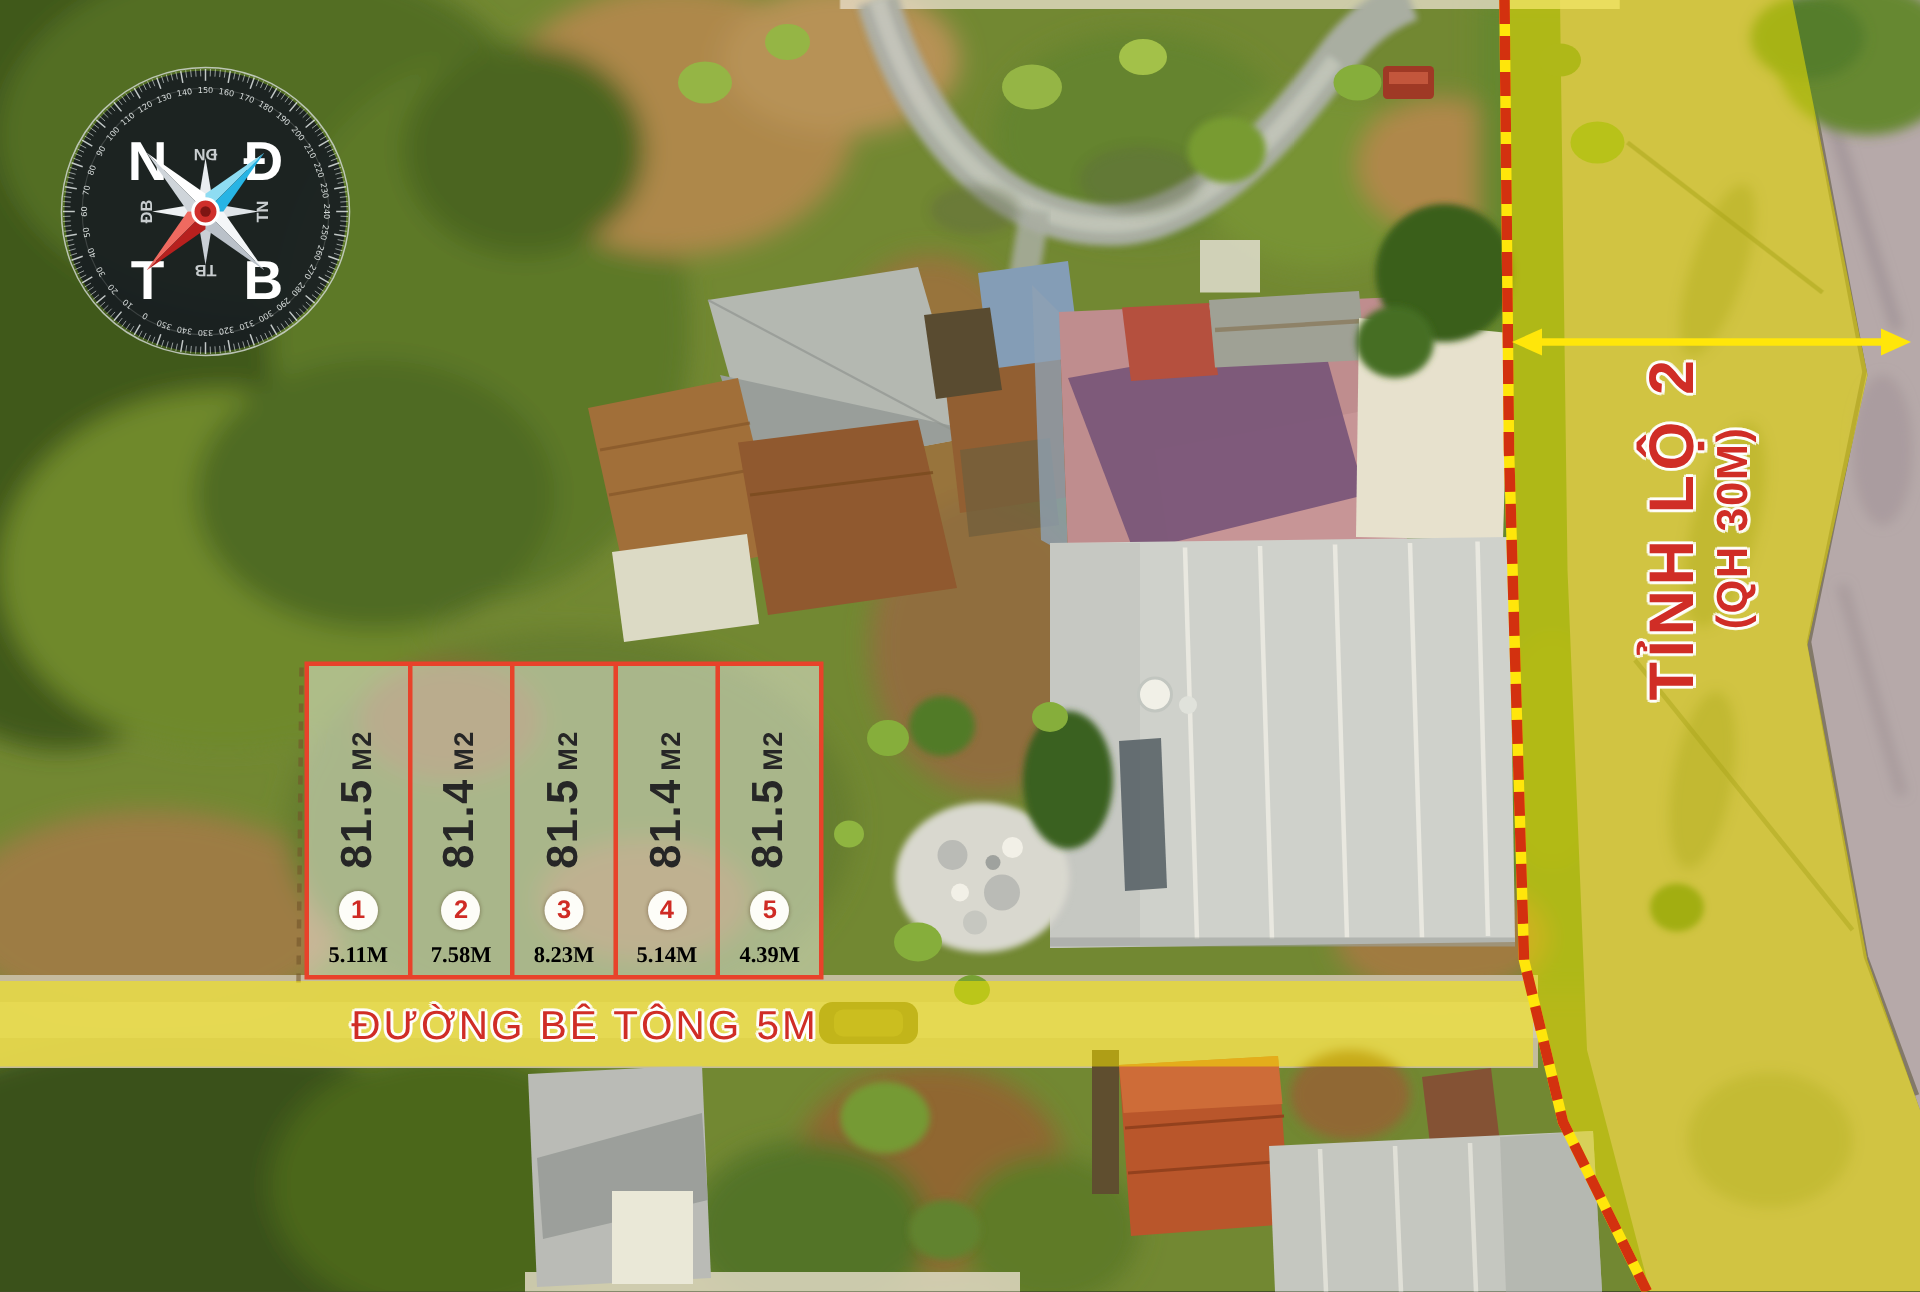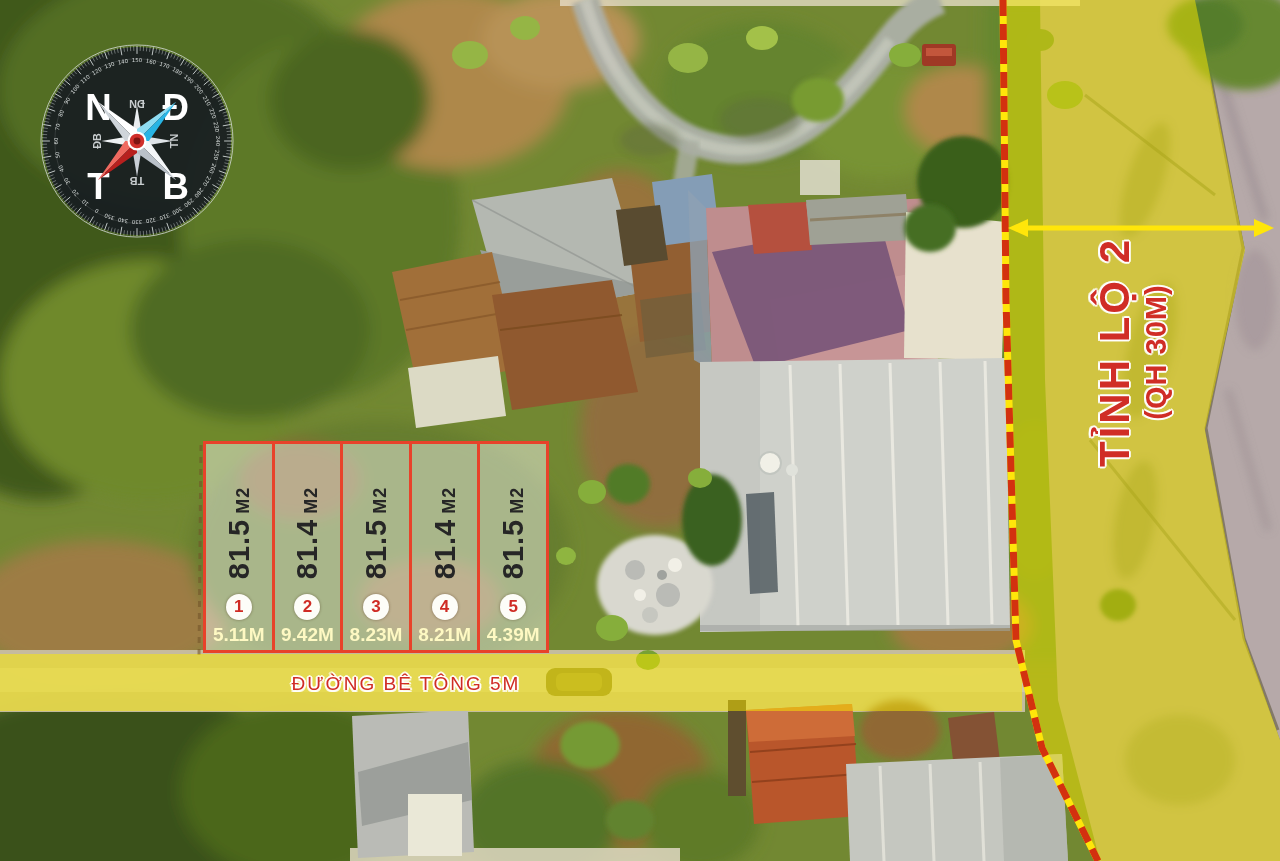--- a/index.html
+++ b/index.html
@@ -4,22 +4,22 @@
 <style>
   html,body{margin:0;padding:0;background:#1b1b1b;}
   .stage{position:relative;width:1280px;height:861px;overflow:hidden;
          font-family:"Liberation Sans",sans-serif;background:#6a8536;}
   .stage svg{display:block;}
   .abs{position:absolute;}
 
   
   .road-band{position:absolute;left:0;top:654px;width:1022px;height:57px;
              background:var(--overlay_yellow);}
-  .hroad-label{position:absolute;left:406px;top:684px;transform:translate(-50%,-50%);
-;e    font-weight:800;font-size:19px;letter-spacing:2px;white-space:nowrap;
+  .hroad-label{position:absolute;left:390px;top:684px;transform:translate(-50%,-50%);
+;e    font-weight:800;font-size:27px;letter-spacing:2px;white-space:nowrap;
     color:var(--road_text_red);
     text-shadow:-2px 0 0 #ffffffcc,2px 0 0 #ffffffcc,0 -2px 0 #ffffffcc,0 2px 0 #ffffffcc,
       -1.5px -1.5px 0 #ffffffcc,1.5px -1.5px 0 #ffffffcc,-1.5px 1.5px 0 #ffffffcc,1.5px 1.5px 0 #ffffffcc;}
   .vroad{position:absolute;left:1133px;top:352px;transform:translate(-50%,-50%) rotate(-90deg);
     text-align:center;color:var(--road_text_red);white-space:nowrap;
     text-shadow:-2px 0 0 #ffffffcc,2px 0 0 #ffffffcc,0 -2px 0 #ffffffcc,0 2px 0 #ffffffcc,
       -1.5px -1.5px 0 #ffffffcc,1.5px -1.5px 0 #ffffffcc,-1.5px 1.5px 0 #ffffffcc,1.5px 1.5px 0 #ffffffcc;}
   .vroad-name{font-size:42px;font-weight:800;letter-spacing:3px;line-height:1.05;}
   .vroad-plan{font-size:29px;font-weight:800;letter-spacing:1px;margin-top:3px;}
 
@@ -30,21 +30,21 @@
   .plot + .plot{border-left:3px solid var(--plot_border_red);}
   .plot-area{position:absolute;left:50%;top:43%;transform:translate(-50%,-50%) rotate(-90deg);
              white-space:nowrap;color:var(--plot_text);font-weight:700;letter-spacing:1px;}
   .area-val{font-size:29px;}
   .area-unit{font-size:18px;margin-left:5px;}
   .plot-num{position:absolute;left:50%;top:79%;transform:translate(-50%,-50%);
             width:26px;height:26px;border-radius:50%;background:#fdfdf8;
             color:#cf2b24;font-size:17px;font-weight:800;display:flex;
             align-items:center;justify-content:center;box-shadow:0 0 3px rgba(60,30,10,.45);}
   .plot-frontage{position:absolute;bottom:4px;left:0;width:100%;text-align:center;
-                 font-size:19px;font-weight:700;color:#fef9c3;}
+                 font-size:15px;font-weight:700;color:#000000;font-family:Liberation Serif, serif;}
 
   
   .compass{position:absolute;left:38px;top:42px;width:198px;height:198px;}
   .cardinal{font-size:37px;font-weight:700;fill:#ffffff;text-anchor:middle;}
   .intercard{font-size:11px;font-weight:700;fill:#c9ced0;text-anchor:middle;dominant-baseline:middle;}
   .dialnum{font-size:5.5px;fill:#d5dad9;text-anchor:middle;dominant-baseline:middle;
            font-family:"DejaVu Sans",sans-serif;}
 </style>
 </head>
 <body>
@@ -253,35 +253,35 @@
         <span class="area-val">81.5</span><span class="area-unit">M2</span>
       </div>
       <div class="plot-num">1</div>
       <div class="plot-frontage">5.11M</div>
     </div>
       <div class="plot">
       <div class="plot-area">
         <span class="area-val">81.4</span><span class="area-unit">M2</span>
       </div>
       <div class="plot-num">2</div>
-      <div class="plot-frontage">9.42M</div>
+      <div class="plot-frontage">7.58M</div>
     </div>
       <div class="plot">
       <div class="plot-area">
         <span class="area-val">81.5</span><span class="area-unit">M2</span>
       </div>
       <div class="plot-num">3</div>
       <div class="plot-frontage">8.23M</div>
     </div>
       <div class="plot">
       <div class="plot-area">
         <span class="area-val">81.4</span><span class="area-unit">M2</span>
       </div>
       <div class="plot-num">4</div>
-      <div class="plot-frontage">8.21M</div>
+      <div class="plot-frontage">5.14M</div>
     </div>
       <div class="plot">
       <div class="plot-area">
         <span class="area-val">81.5</span><span class="area-unit">M2</span>
       </div>
       <div class="plot-num">5</div>
       <div class="plot-frontage">4.39M</div>
     </div>
     </div>
 

